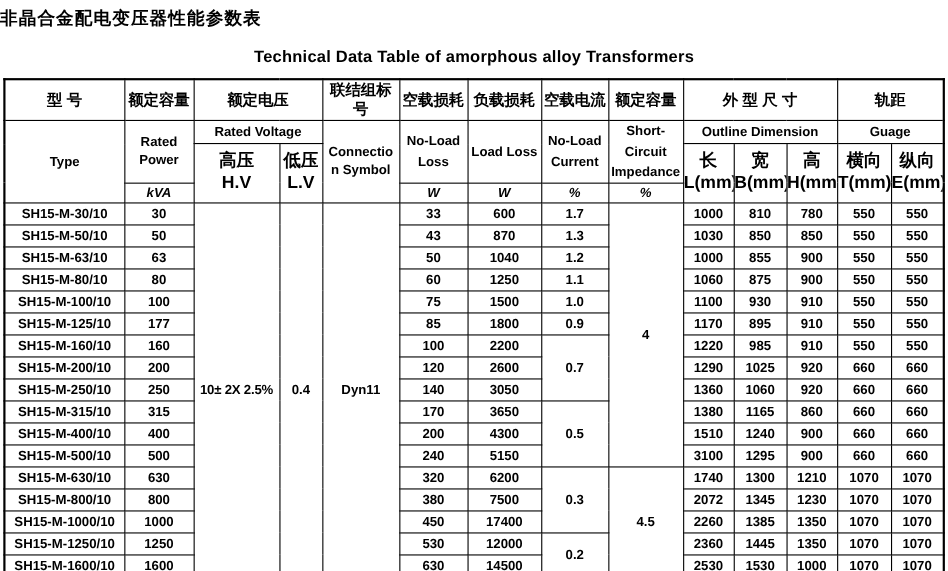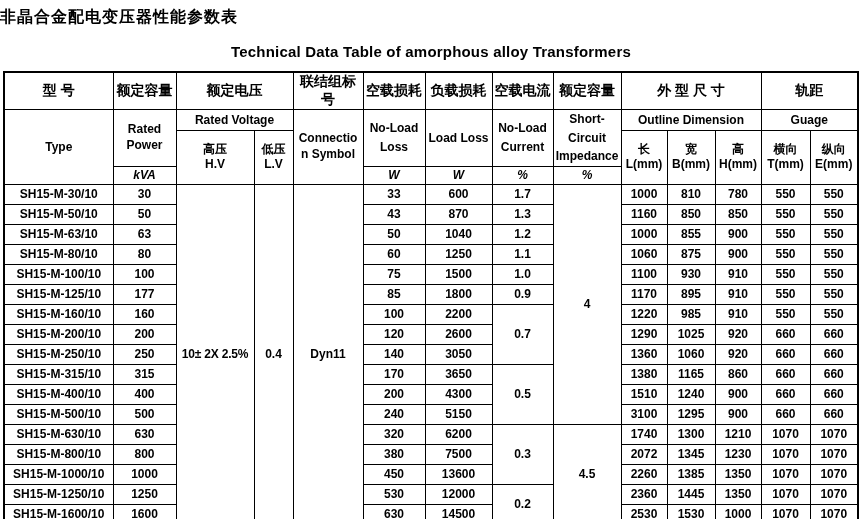--- a/index.html
+++ b/index.html
@@ -38,21 +38,21 @@
   table.spec th, table.spec td {
     border: 1px solid #000;
     text-align: center;
     vertical-align: middle;
     padding: 0;
     overflow: hidden;
     font-weight: bold;
   }
   .hr1 th { font-size: 14px; height: 19px; }
   .hr2 th { font-size: 12px; height: 20px; }
-  .hr3 th { font-size: 12px; height: 15px; }
+  .hr3 th { font-size: 16px; height: 15px; }
   .hr4 th { font-size: 12px; height: 17px; font-style: italic; }
   .two-line { white-space: pre-line; line-height: 1.3; }
   .small-en { font-size: 9.5px; white-space: pre-line; line-height: 1.55; }
   tbody.data td { font-size: 12px; height: 19px; }
   td.type-cell { font-size: 12px; }
   td.hv-cell { font-size: 11px; letter-spacing: -0.2px; }
   tbody.notes td {
     text-align: left;
     font-size: 12.5px;
     height: 20px;
@@ -152,21 +152,21 @@
         <td>780</td>
         <td>550</td>
         <td>550</td>
       </tr>
       <tr>
         <td class="type-cell">SH15-M-50/10</td>
         <td>50</td>
         <td>43</td>
         <td>870</td>
         <td>1.3</td>
-        <td>1160</td>
+        <td>1030</td>
         <td>850</td>
         <td>850</td>
         <td>550</td>
         <td>550</td>
       </tr>
       <tr>
         <td class="type-cell">SH15-M-63/10</td>
         <td>63</td>
         <td>50</td>
         <td>1040</td>
@@ -302,21 +302,21 @@
         <td>2072</td>
         <td>1345</td>
         <td>1230</td>
         <td>1070</td>
         <td>1070</td>
       </tr>
       <tr>
         <td class="type-cell">SH15-M-1000/10</td>
         <td>1000</td>
         <td>450</td>
-        <td>13600</td>
+        <td>17400</td>
         <td>2260</td>
         <td>1385</td>
         <td>1350</td>
         <td>1070</td>
         <td>1070</td>
       </tr>
       <tr>
         <td class="type-cell">SH15-M-1250/10</td>
         <td>1250</td>
         <td>530</td>

